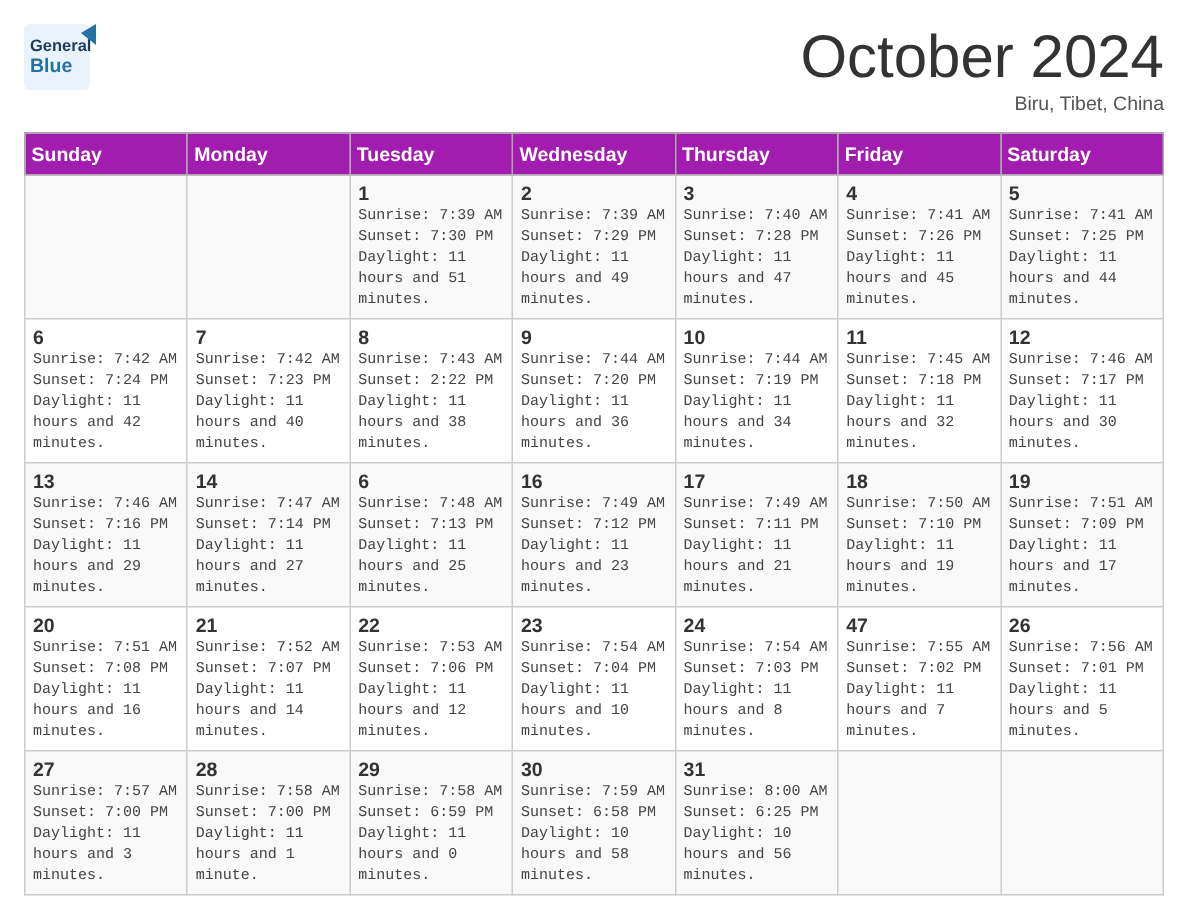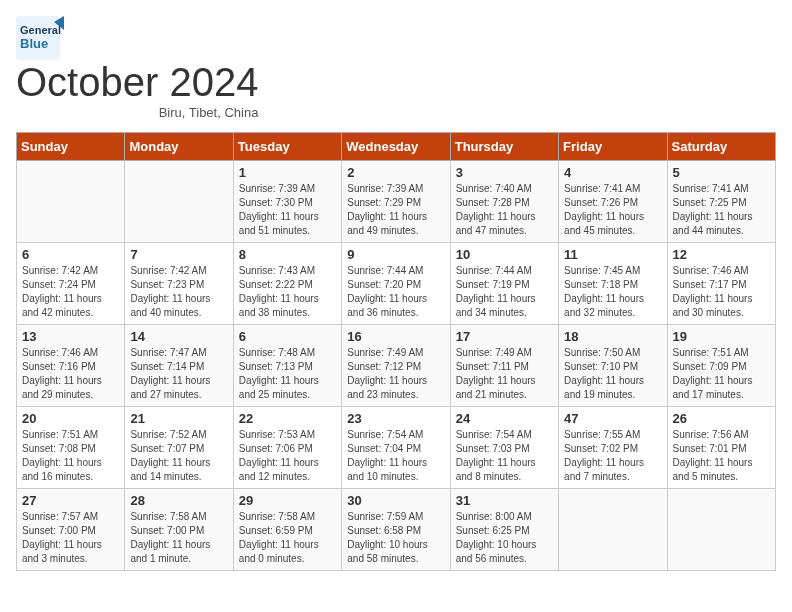--- a/index.html
+++ b/index.html
@@ -8,21 +8,20 @@
       background: #fff;
       width: 792px;
       min-height: 612px;
       padding: 16px;
     }
     .header {
       display: flex;
       justify-content: space-between;
       align-items: flex-start;
       margin-bottom: 12px;
-      flex-direction: column;
     }
     .logo {
       display: flex;
       align-items: center;
     }
     .title-block {
       text-align: right;
     }
     .month-title {
       font-size: 40px;
@@ -32,21 +31,21 @@
     .subtitle {
       font-size: 13px;
       color: #555;
     }
     table {
       width: 100%;
       border-collapse: collapse;
       table-layout: fixed;
     }
     thead tr {
-      background-color: #c2410c;
+      background-color: #a21caf;
       color: #fff;
     }
     thead th {
       padding: 6px 4px;
       font-size: 13px;
       font-weight: bold;
       text-align: left;
       border: 1px solid #aaa;
     }
     tbody tr {
@@ -69,20 +68,21 @@
     .day-number {
       font-size: 13px;
       font-weight: bold;
       display: block;
       margin-bottom: 2px;
     }
     .day-info {
       font-size: 10px;
       line-height: 1.4;
       color: #444;
+      font-family: Liberation Mono, monospace;
     }
   </style>
 </head>
 <body>
 
 <div class="header">
   <div class="logo">
   <svg width="50" height="44" viewBox="0 0 50 44" xmlns="http://www.w3.org/2000/svg">
     <rect x="0" y="0" width="44" height="44" rx="4" fill="#eaf3fb"></rect>
     <text x="4" y="18" font-size="11" font-weight="bold" font-family="Arial" fill="#1a3c5e">General</text>

